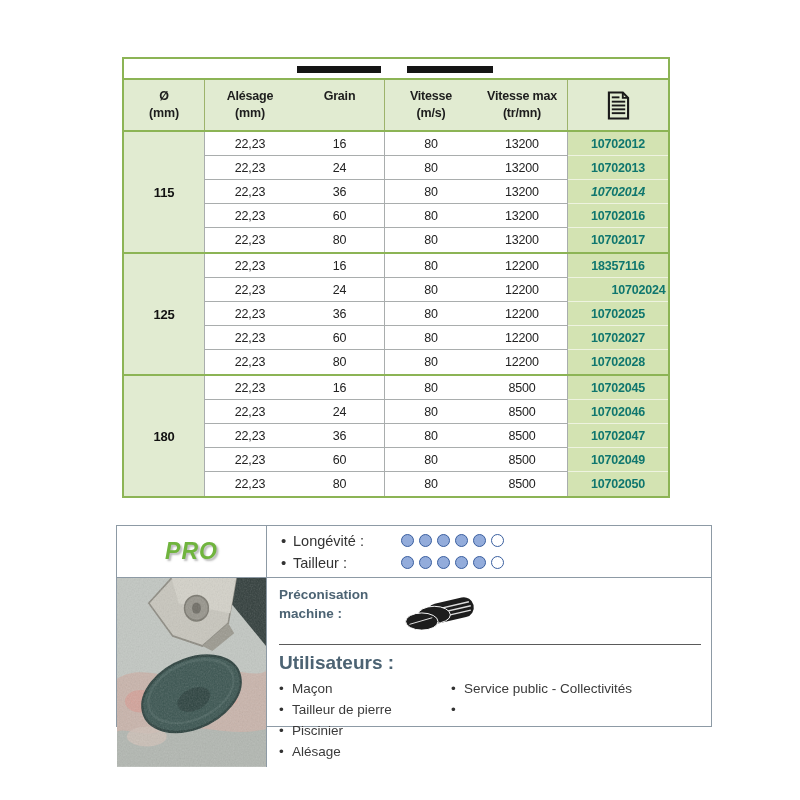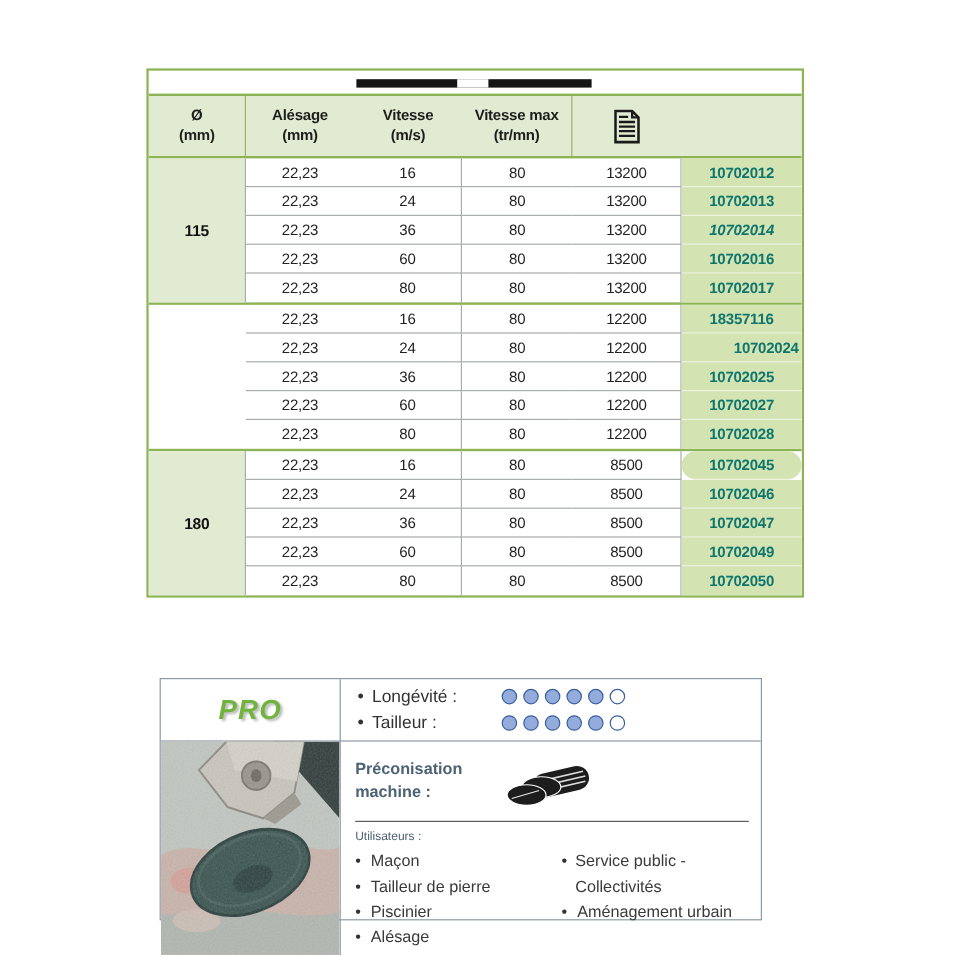--- a/index.html
+++ b/index.html
@@ -29,47 +29,47 @@
   .cell.diam { grid-area:1 / 1 / span 5 / 2; background:var(--green_bg,#e1ebd1);
     border-right:1px solid #a9adad; font-weight:700; font-size:13px; color:#111; }
   .cell.mid { border-bottom:1px solid #a9adad; }
   .cell.mid.last { border-bottom:none; }
   .cell.bR { border-right:1px solid #a9adad; }
   .cell.code { background:var(--code_bg,#d3e3b2); font-weight:700; color:#0f766e;
     border-bottom:1px solid #eef3e0; }
   .cell.code.last { border-bottom:none; }
 
   
-  .info-box { position:absolute; left:133px; top:525px; width:502px; height:202px;
+  .info-box { position:absolute; left:116px; top:525px; width:596px; height:202px;
     border:1px solid var(--box_border,#8d9aa5); display:grid;
-    grid-template-columns:150px 1fr; grid-template-rows:52px 1fr; background:#fff;margin-top:40px; }
+    grid-template-columns:150px 1fr; grid-template-rows:52px 1fr; background:#fff; }
   .pro-cell { border-right:1px solid var(--box_border,#8d9aa5);
     border-bottom:1px solid var(--box_border,#8d9aa5);
     display:flex; align-items:center; justify-content:center; }
   .pro-text { font-weight:700; font-style:italic; font-size:23px; letter-spacing:1px;
     color:var(--pro_green,#70b43e); text-shadow:2px 2px 2px rgba(60,60,60,.35); }
   .ratings-cell { border-bottom:1px solid var(--box_border,#8d9aa5);
     display:flex; flex-direction:column; justify-content:center; gap:5px; padding:4px 10px 4px 14px; }
   .r-row { display:flex; align-items:center; }
   .r-bullet { width:12px; font-size:15px; color:#333; }
   .r-label { width:96px; font-size:14.5px; color:#333; }
   .r-dots { display:flex; gap:5px; margin-left:12px; }
   .dot { width:13px; height:13px; border-radius:50%;
     border:1.6px solid var(--dot_stroke,#3a5f9f); background:#fff; }
   .dot.fill { background:var(--dot_fill,#93acdb); }
 
   .photo-cell { border-right:1px solid var(--box_border,#8d9aa5); overflow:hidden; }
   .photo-cell svg { display:block; width:100%; height:100%; }
 
   .details-cell { padding:8px 8px 4px 12px; display:flex; flex-direction:column; }
-  .precon { display:flex; align-items:center; min-height:50px; }
+  .precon { display:flex; align-items:flex-start; min-height:50px; }
   .precon-label { color:var(--slate,#4c6373); font-weight:700; font-size:13.5px; line-height:1.4; }
   .grinder-ic { margin:4px 0 0 30px; }
   .divider { border-top:1px solid #5a5a5a; margin:8px 2px 7px 0; }
-  .users-title { color:var(--slate,#4c6373); font-weight:400; font-size:10px; margin-bottom:5px; }
+  .users-title { color:var(--slate,#4c6373); font-weight:700; font-size:19px; margin-bottom:5px; }
   .users-cols { display:flex; }
   .users-cols ul { list-style:none; }
   .ul-left { width:172px; }
   .ul-right { flex:1; }
   .users-cols li { display:flex; font-size:13.5px; color:#3a3a3a; line-height:1.55; }
   .li-b { width:13px; color:#333; }
 </style>
 </head>
 <body>
 
@@ -83,20 +83,24 @@
     </div>
 
     <div class="thead">
       <div class="th gbr">
         <div>Ø</div>
         <div>(mm)</div>
       </div>
       <div class="th">
         <div>Alésage</div>
         <div>(mm)</div>
+      </div>
+      <div class="th gbr">
+        <div>Grain</div>
+        <div></div>
       </div>
       <div class="th">
         <div>Vitesse</div>
         <div>(m/s)</div>
       </div>
       <div class="th gbr">
         <div>Vitesse max</div>
         <div>(tr/mn)</div>
       </div>
       <div class="th icon-cell">
@@ -135,20 +139,21 @@
           <div class="cell mid" style="grid-area: 4 / 4;">80</div>
           <div class="cell mid bR" style="grid-area: 4 / 5;">13200</div>
           <div class="cell code" style="grid-area: 4 / 6;">10702016</div>
           <div class="cell mid last" style="grid-area: 5 / 2;">22,23</div>
           <div class="cell mid bR last" style="grid-area: 5 / 3;">80</div>
           <div class="cell mid last" style="grid-area: 5 / 4;">80</div>
           <div class="cell mid bR last" style="grid-area: 5 / 5;">13200</div>
           <div class="cell code last" style="grid-area: 5 / 6;">10702017</div>
         </div>
         <div class="group">
+          <div class="cell diam">125</div>
           <div class="cell mid" style="grid-area: 1 / 2;">22,23</div>
           <div class="cell mid bR" style="grid-area: 1 / 3;">16</div>
           <div class="cell mid" style="grid-area: 1 / 4;">80</div>
           <div class="cell mid bR" style="grid-area: 1 / 5;">12200</div>
           <div class="cell code" style="grid-area: 1 / 6;">18357116</div>
           <div class="cell mid" style="grid-area: 2 / 2;">22,23</div>
           <div class="cell mid bR" style="grid-area: 2 / 3;">24</div>
           <div class="cell mid" style="grid-area: 2 / 4;">80</div>
           <div class="cell mid bR" style="grid-area: 2 / 5;">12200</div>
           <div class="cell code" style="grid-area: 2 / 6; padding-left: 41px;">10702024</div>
@@ -167,21 +172,21 @@
           <div class="cell mid last" style="grid-area: 5 / 4;">80</div>
           <div class="cell mid bR last" style="grid-area: 5 / 5;">12200</div>
           <div class="cell code last" style="grid-area: 5 / 6;">10702028</div>
         </div>
         <div class="group">
           <div class="cell diam">180</div>
           <div class="cell mid" style="grid-area: 1 / 2;">22,23</div>
           <div class="cell mid bR" style="grid-area: 1 / 3;">16</div>
           <div class="cell mid" style="grid-area: 1 / 4;">80</div>
           <div class="cell mid bR" style="grid-area: 1 / 5;">8500</div>
-          <div class="cell code" style="grid-area: 1 / 6; border-radius: 12px;">10702045</div>
+          <div class="cell code" style="grid-area: 1 / 6;">10702045</div>
           <div class="cell mid" style="grid-area: 2 / 2;">22,23</div>
           <div class="cell mid bR" style="grid-area: 2 / 3;">24</div>
           <div class="cell mid" style="grid-area: 2 / 4;">80</div>
           <div class="cell mid bR" style="grid-area: 2 / 5;">8500</div>
           <div class="cell code" style="grid-area: 2 / 6;">10702046</div>
           <div class="cell mid" style="grid-area: 3 / 2;">22,23</div>
           <div class="cell mid bR" style="grid-area: 3 / 3;">36</div>
           <div class="cell mid" style="grid-area: 3 / 4;">80</div>
           <div class="cell mid bR" style="grid-area: 3 / 5;">8500</div>
           <div class="cell code" style="grid-area: 3 / 6;">10702047</div>
@@ -304,20 +309,19 @@
                 <span>Alésage</span>
               </li>
             </ul>
           <ul class="ul-right">
               <li>
                 <span class="li-b">•</span>
                 <span>Service public - Collectivités</span>
               </li>
               <li>
                 <span class="li-b">•</span>
-                <span>Aménagement urbain</span>
               </li>
             </ul>
         </div>
       </div>
     </div>
   </div>
 </div>
 
 </body></html>

